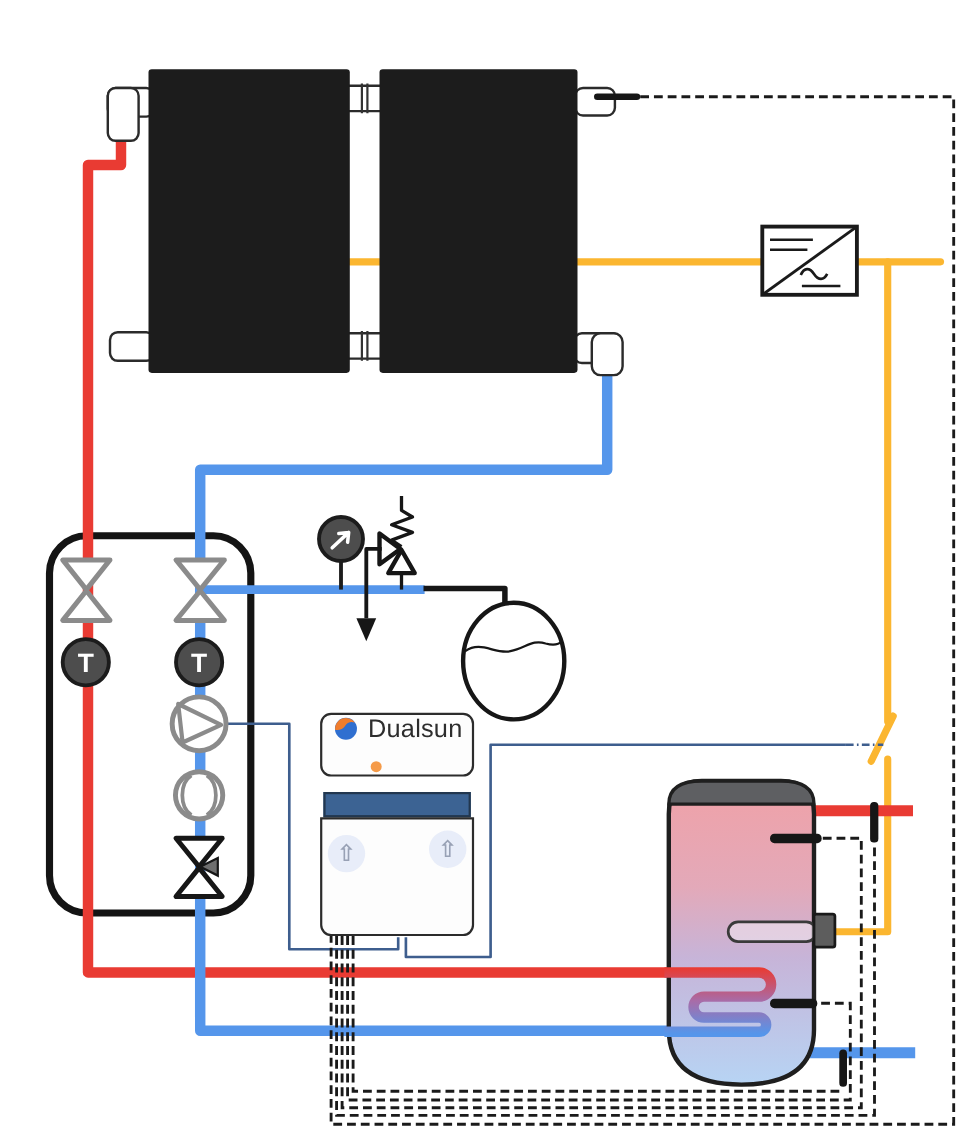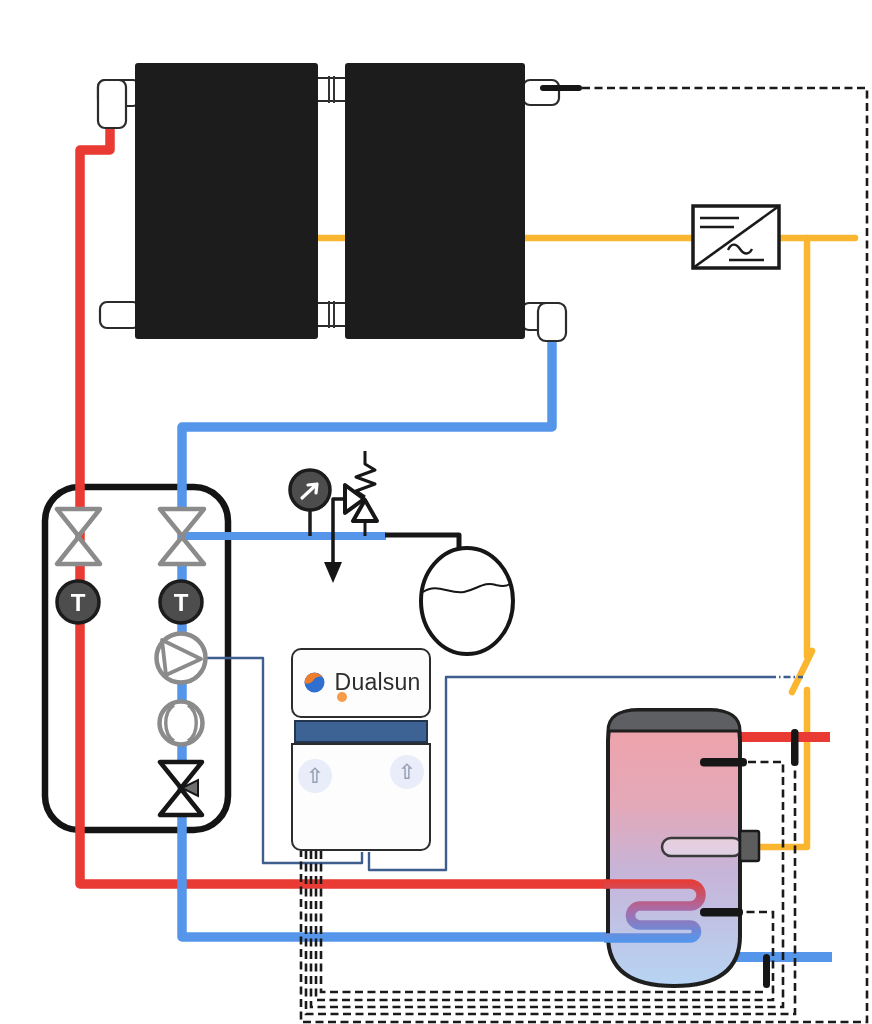--- a/index.html
+++ b/index.html
@@ -1,22 +1,22 @@
 <!DOCTYPE html>
 <html><head>
 <meta charset="utf-8">
 <style>
   html,body{margin:0;padding:0;background:#ffffff;}
   #stage{position:relative;width:872px;height:1024px;background:#ffffff;overflow:hidden;
          font-family:"Liberation Sans","DejaVu Sans",sans-serif;}
   #schematic{position:absolute;left:0;top:0;}
   
-  .ctrl-logo-panel{position:absolute;left:291px;top:648px;width:140px;height:70px;
+  .ctrl-logo-panel{position:absolute;left:291px;top:648px;width:140px;height:58px;
      background:#fdfdfd;border:2.5px solid #2c2c2c;border-radius:10px;box-sizing:border-box;
-     display:flex;align-items:flex-start;justify-content:center;gap:8px;padding-top:20px;}
+     display:flex;align-items:flex-start;justify-content:center;gap:8px;padding-top:0;}
   .brand-text{font-size:23px;font-weight:500;color:#2d2d2d;letter-spacing:.2px;line-height:24px;}
   .status-dot{position:absolute;left:337px;top:692px;width:10px;height:10px;border-radius:50%;background:#F59B49;}
   .ctrl-band{position:absolute;left:294px;top:720px;width:134px;height:23px;background:#3C6393;
      border:2px solid #22374f;box-sizing:border-box;}
   .ctrl-body{position:absolute;left:291px;top:743px;width:140px;height:108px;background:#fdfdfd;
      border:2.5px solid #2c2c2c;border-radius:0 0 10px 10px;box-sizing:border-box;}
   .ctrl-btn{position:absolute;width:34px;height:34px;border-radius:50%;background:#E8EDF9;
      display:flex;align-items:center;justify-content:center;color:#98A1B5;font-size:21px;font-weight:bold;}
   .btn1{left:5px;top:14px;} .btn2{left:97px;top:10px;}
 </style>

